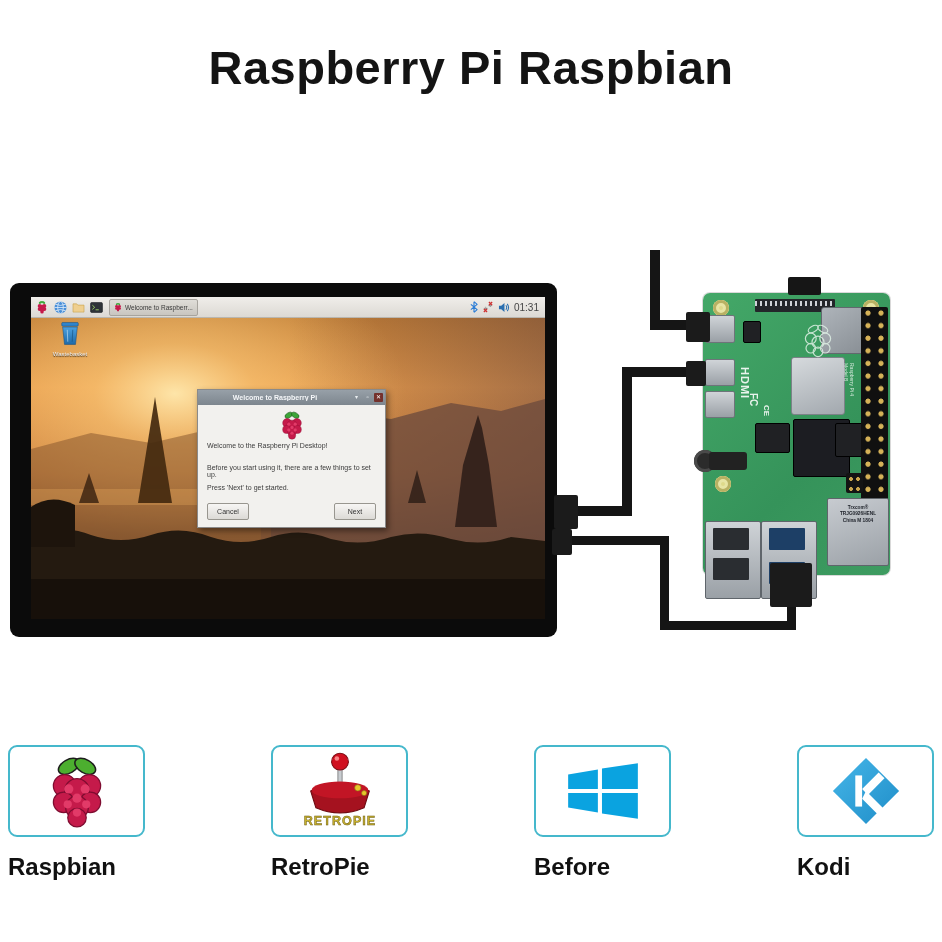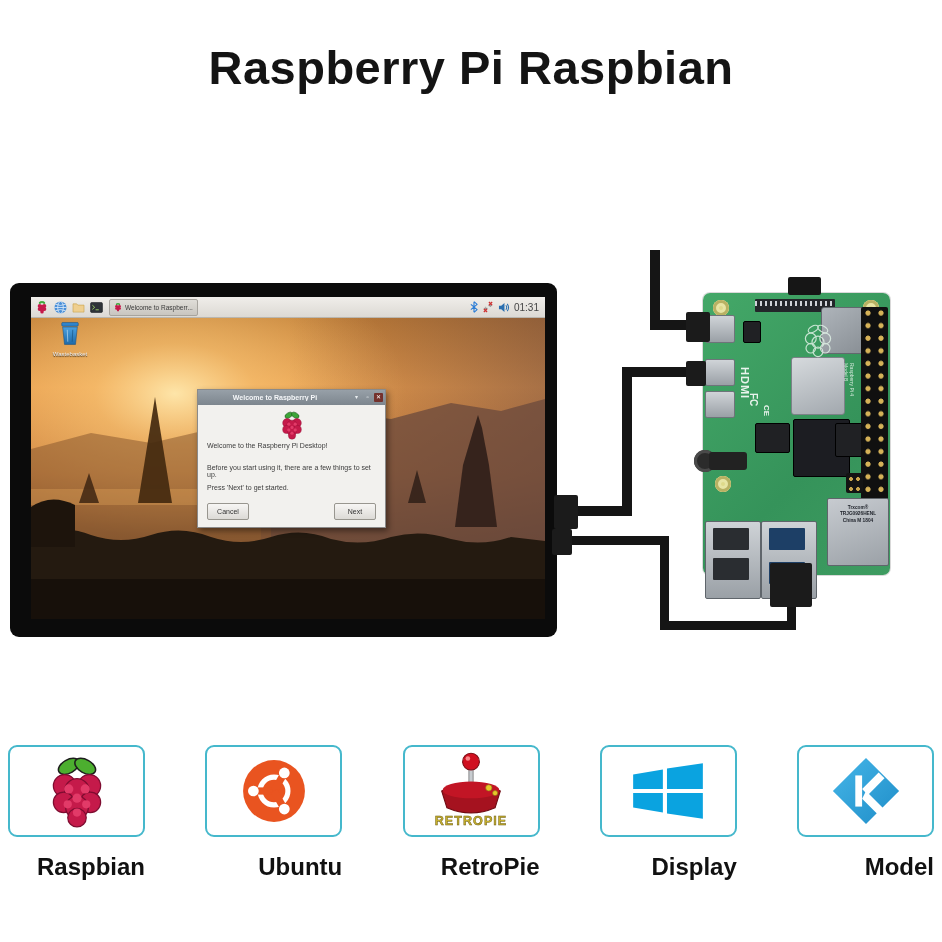--- a/index.html
+++ b/index.html
@@ -93,21 +93,21 @@
   .silk{color:#e8f3ec;font-weight:700;}
   .rot{transform:rotate(90deg);transform-origin:left top;}
   .poe{left:143px;top:180px;width:17px;height:20px;background:#141414;border-radius:2px;
     background-image:radial-gradient(circle at 5px 6px,#caa64e 1.6px,rgba(0,0,0,0) 2.2px),
                      radial-gradient(circle at 12px 6px,#caa64e 1.6px,rgba(0,0,0,0) 2.2px);
     background-size:17px 10px;}
 
   
   .os-row{position:absolute;left:0;top:745px;width:942px;display:flex;
     justify-content:space-between;padding:0 8px;box-sizing:border-box;}
-  .os-item{display:flex;flex-direction:column;align-items:flex-end;width:137px;}
+  .os-item{display:flex;flex-direction:column;align-items:flex-start;width:137px;}
   .os-card{width:100%;height:92px;background:#fff;border:2px solid #45b8cc;border-radius:9px;
     display:flex;align-items:center;justify-content:center;box-sizing:border-box;}
   .os-label{margin-top:16px;font-size:24px;font-weight:700;color:#111;}
 </style>
 </head>
 <body>
 
 <div class="stage">
 
   <div class="page-title">Raspberry Pi Raspbian</div>
@@ -375,39 +375,20 @@
             <circle cx="32" cy="43" r="4.5"></circle>
               <circle cx="23" cy="49" r="4"></circle>
             <circle cx="41" cy="49" r="4"></circle>
               <circle cx="32" cy="57" r="4"></circle>
           </g>
         </svg>
       </div>
       <div class="os-label">Raspbian</div>
     </div>
 
-    <div class="os-item">
-      <div class="os-card">
-        <svg width="66" height="66" viewBox="0 0 64 64">
-          <circle cx="32" cy="32" r="30" fill="#e95420"></circle>
-          <circle cx="32" cy="32" r="13.5" fill="none" stroke="#fff" stroke-width="5"></circle>
-          <g stroke="#e95420" stroke-width="7">
-            <line x1="32" y1="32" x2="8" y2="32"></line>
-            <line x1="32" y1="32" x2="44" y2="11"></line>
-            <line x1="32" y1="32" x2="44" y2="53"></line>
-          </g>
-          <g fill="#fff">
-            <circle cx="12" cy="32" r="5.2"></circle>
-            <circle cx="42" cy="14.5" r="5.2"></circle>
-            <circle cx="42" cy="49.5" r="5.2"></circle>
-          </g>
-        </svg>
-      </div>
-      <div class="os-label">Ubuntu</div>
-    </div>
 
 
     <div class="os-item">
       <div class="os-card">
         <svg width="88" height="80" viewBox="0 0 84 76">
           <rect x="40" y="10" width="4" height="22" fill="#c8ccd0" stroke="#555" stroke-width="0.6"></rect>
           <circle cx="42" cy="10" r="8" fill="#d01020" stroke="#7a0a12" stroke-width="1"></circle>
           <circle cx="39" cy="7" r="2.2" fill="#ff9a9a" opacity="0.85"></circle>
           <path d="M14,38 Q42,24 70,38 L65,54 Q42,64 19,54 Z" fill="#a5121f" stroke="#6e0a12" stroke-width="1"></path>
           <ellipse cx="42" cy="37" rx="27" ry="8" fill="#c21525"></ellipse>
@@ -423,37 +404,37 @@
       <div class="os-card">
         <svg width="82" height="68" viewBox="0 0 80 66">
           <g fill="#0aa3e0">
             <polygon points="6,17 35,12 35,31 6,31"></polygon>
             <polygon points="39,11 74,6 74,31 39,31"></polygon>
             <polygon points="6,35 35,35 35,54 6,49"></polygon>
             <polygon points="39,35 74,35 74,60 39,55"></polygon>
           </g>
         </svg>
       </div>
-      <div class="os-label">Display</div>
+      <div class="os-label">Before</div>
     </div>
 
     <div class="os-item">
       <div class="os-card">
         <svg width="74" height="74" viewBox="0 0 76 76">
           <defs>
             <linearGradient id="kg" x1="0" y1="0" x2="1" y2="1">
               <stop offset="0" stop-color="#45b6e8"></stop>
               <stop offset="1" stop-color="#1f8dc8"></stop>
             </linearGradient>
           </defs>
           <polygon points="38,4 72,38 38,72 4,38" fill="url(#kg)"></polygon>
           <g fill="#fff">
             <polygon points="27,22 34,22 34,54 27,54"></polygon>
             <polygon points="34,36 51,19 57,25 40,42"></polygon>
             <polygon points="38,38 57,57 51,63 34,46"></polygon>
           </g>
         </svg>
       </div>
-      <div class="os-label">Model</div>
+      <div class="os-label">Kodi</div>
     </div>
 
   </div>
 </div>
 
 </body></html>

